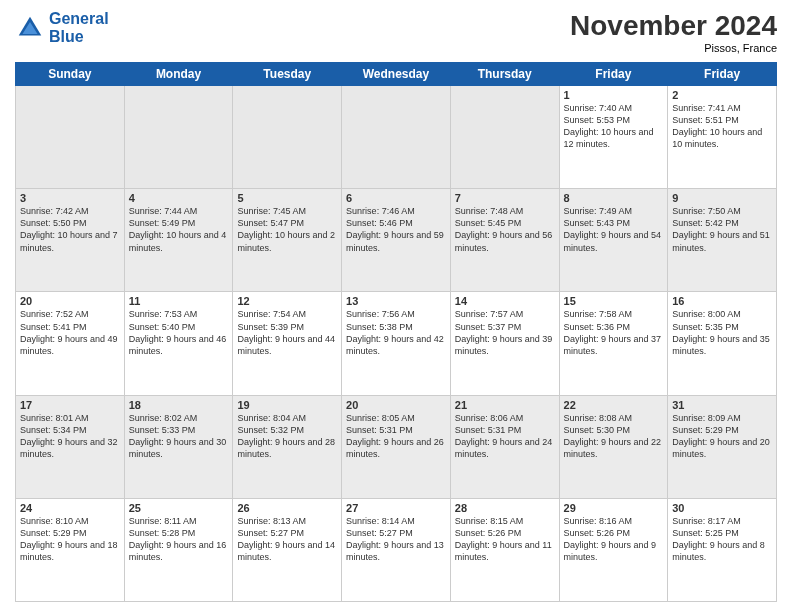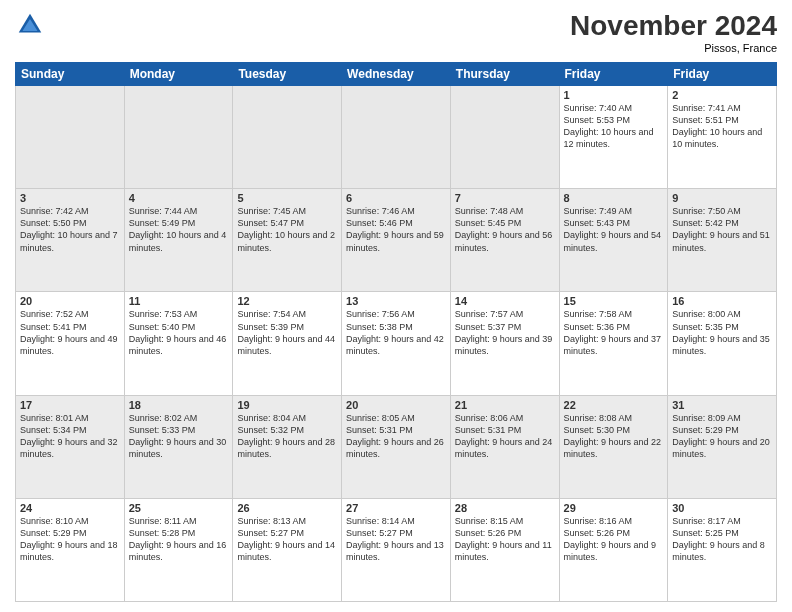--- a/index.html
+++ b/index.html
@@ -50,21 +50,21 @@
       border-collapse: collapse;
       width: 100%;
       table-layout: fixed;
     }
     .calendar th {
       background: #1a5ea8;
       color: #fff;
       font-size: 12px;
       font-weight: bold;
       padding: 4px 5px;
-      text-align: left;
+      text-align: center;
       border: 1px solid #1a5ea8;
     }
     .calendar td {
       vertical-align: top;
       border: 1px solid #ccc;
       padding: 3px 4px;
       font-size: 9.5px;
       color: #333;
       background: #fff;
     }
@@ -101,20 +101,24 @@
 </head>
 <body>
 
 <div class="page">
   <div class="header">
     <div class="logo">
       <svg class="logo-icon" viewBox="0 0 40 40">
         <polygon points="20,5 35,30 5,30" fill="#1a5ea8"></polygon>
         <polygon points="20,12 30,28 10,28" fill="#4a90d9"></polygon>
       </svg>
+      <div>
+        <div style="font-size:16px;font-weight:bold;color:#1a5ea8;">General</div>
+        <div style="font-size:16px;font-weight:bold;color:#1a5ea8;">Blue</div>
+      </div>
     </div>
     <div class="title-area">
       <div class="month-title">November 2024</div>
       <div class="subtitle">Pissos, France</div>
     </div>
   </div>
 
   <table class="calendar">
     <thead>
       <tr>

